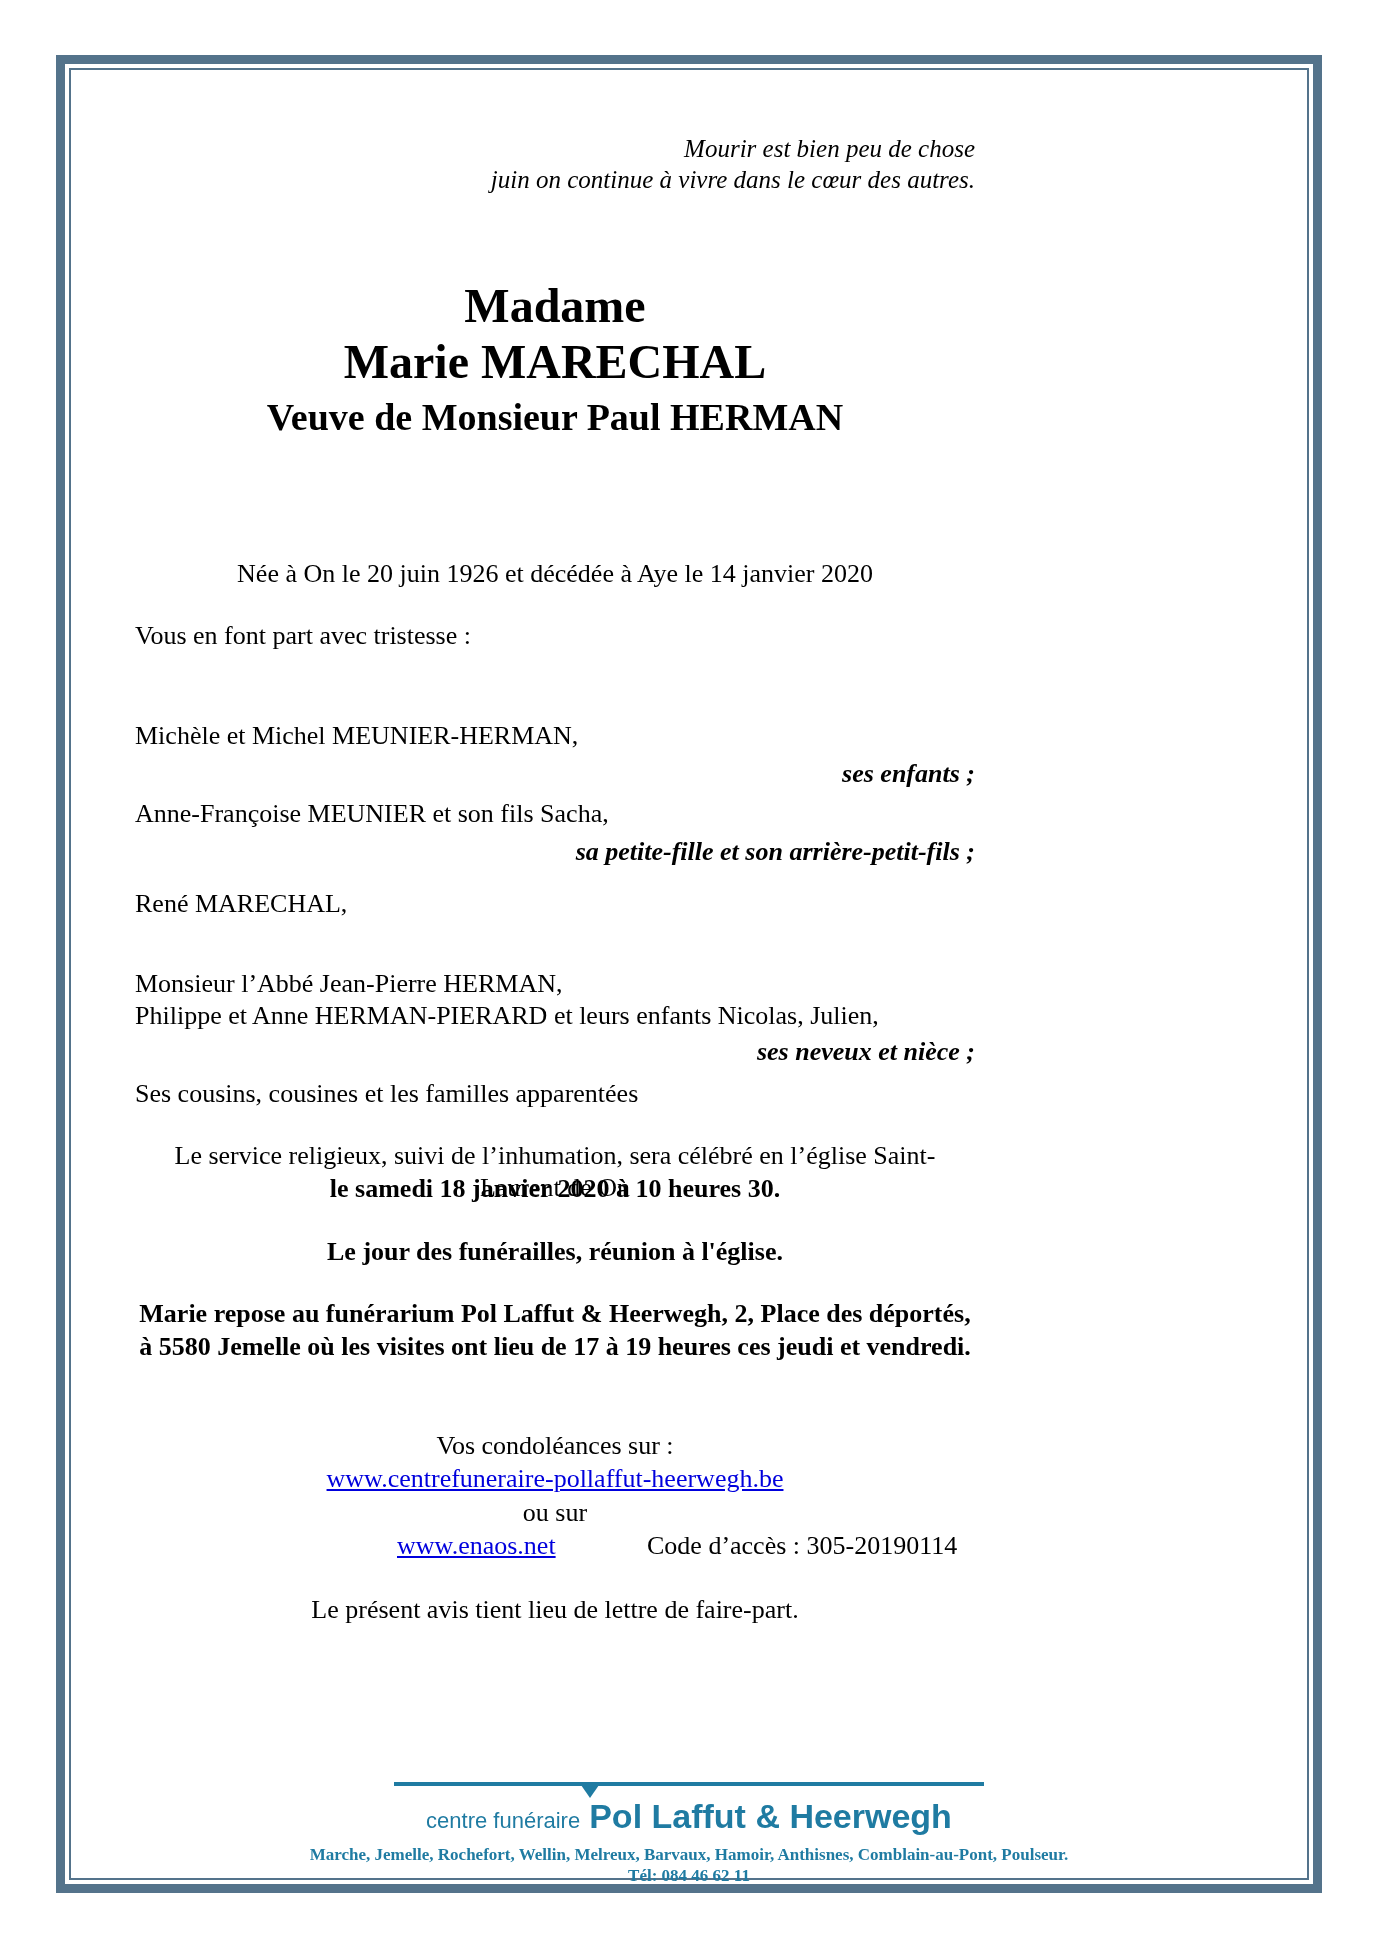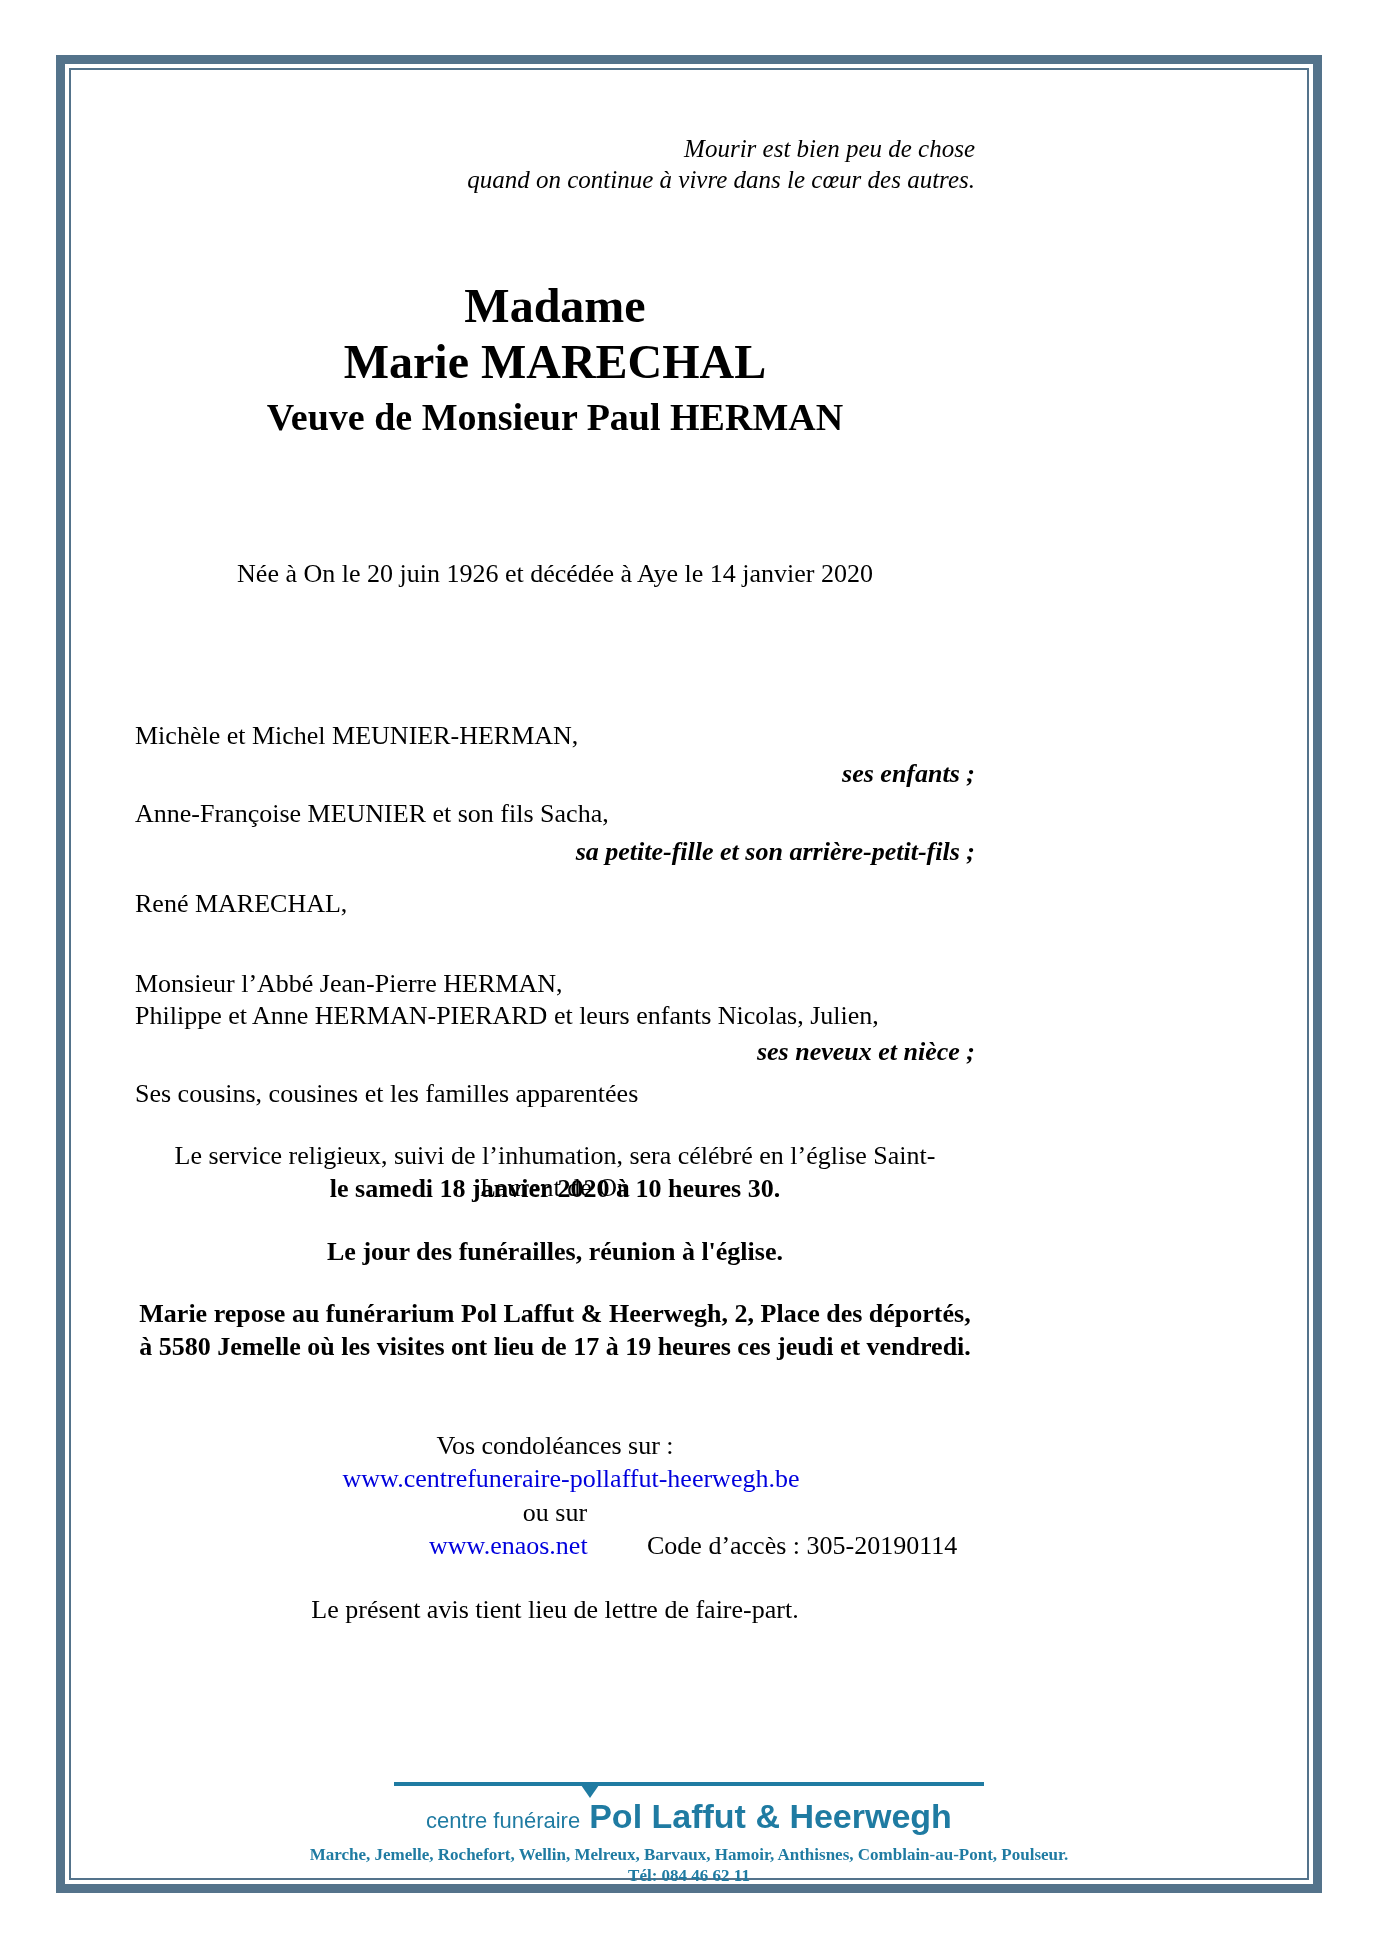--- a/index.html
+++ b/index.html
@@ -24,21 +24,21 @@
   .c{text-align:center;}
   .l{text-align:left;}
   .i{font-style:italic;}
   .b{font-weight:bold;}
 
   .quote{font-size:25px;line-height:31px;}
   .title-1{font-size:48px;line-height:56px;font-weight:bold;}
   .title-2{font-size:48px;line-height:56px;font-weight:bold;}
   .title-3{font-size:38px;line-height:50px;font-weight:bold;}
 
-  a.site{color:var(--link);cursor:pointer;margin-left:32px;}
+  a.site{color:var(--link);text-decoration:underline;cursor:pointer;}
 
   .enaos-row{position:absolute;width:100%;height:34px;}
   .enaos-row .alt-site{position:absolute;left:262px;}
   .enaos-row .code{position:absolute;left:512px;}
 
   
   .footer-rule{position:absolute;left:394px;top:1782px;width:590px;height:4px;background:var(--teal);}
   .brand-row{position:absolute;left:0;top:1797px;width:100%;text-align:center;color:var(--teal);font-family:"Liberation Sans", sans-serif;}
   .brand-prefix{font-size:22px;margin-right:9px;}
   .brand-name{font-size:34px;font-weight:bold;position:relative;display:inline-block;}
@@ -55,29 +55,30 @@
 <div class="page">
 
   <div class="frame-outer">
     <div class="frame-inner"></div>
   </div>
 
   <div class="column">
 
     <div class="abs quote i r" style="top:133px">
       <div>Mourir est bien peu de chose</div>
-      <div>quand on continue à vivre dans le cœur des autres.</div>
+      <div>juin on continue à vivre dans le cœur des autres.</div>
     </div>
 
     <div class="abs c title-1" style="top:278px">Madame</div>
     <div class="abs c title-3" style="top:392px">Veuve de Monsieur Paul HERMAN</div>
     <div class="abs c title-2" style="top:334px">Marie MARECHAL</div>
 
     <div class="abs c" style="top:558px">Née à On le 20 juin 1926 et décédée à Aye le 14 janvier 2020</div>
 
+    <div class="abs l" style="top:620px">Vous en font part avec tristesse :</div>
 
     <div class="abs l" style="top:720px">Michèle et Michel MEUNIER-HERMAN,</div>
     <div class="abs r i b" style="top:758px">ses enfants ;</div>
 
     <div class="abs l" style="top:798px">Anne-Françoise MEUNIER et son fils Sacha,</div>
     <div class="abs r i b" style="top:836px">sa petite-fille et son arrière-petit-fils ;</div>
 
     <div class="abs l" style="top:888px">René MARECHAL,</div>
 
     <div class="abs l" style="top:968px">Monsieur l’Abbé Jean-Pierre HERMAN,</div>

